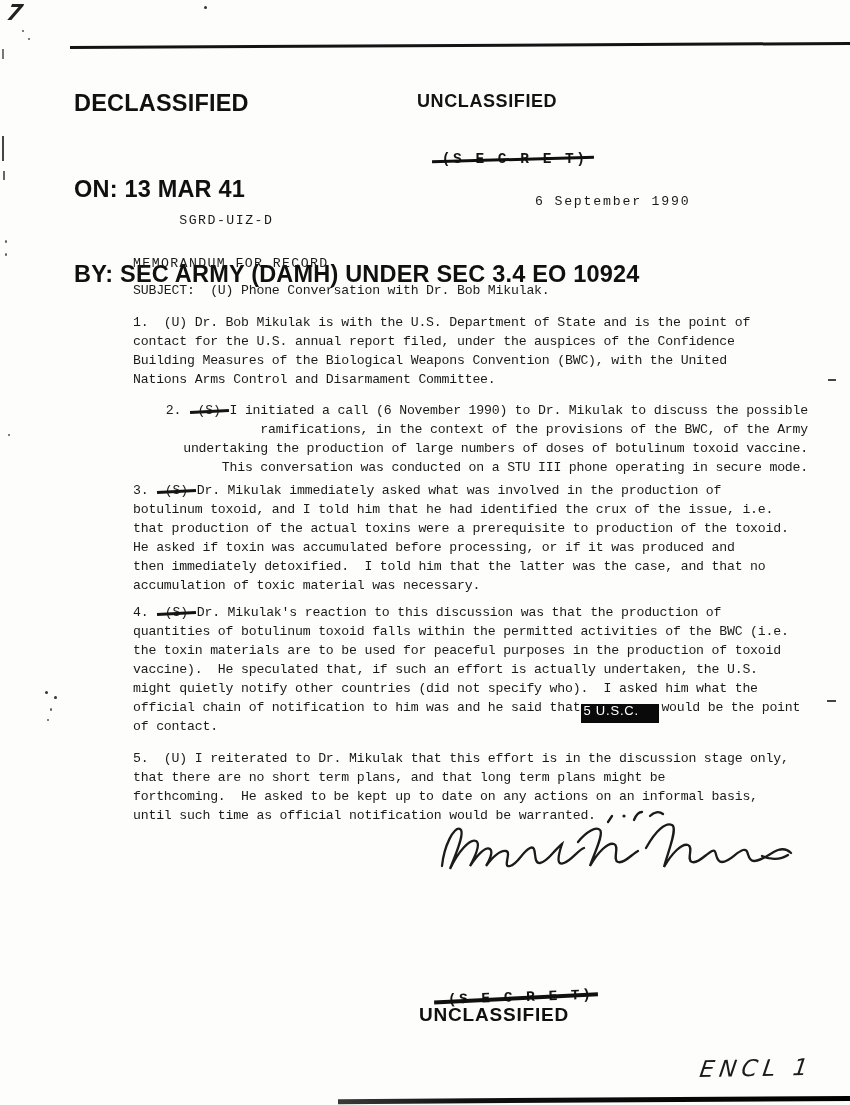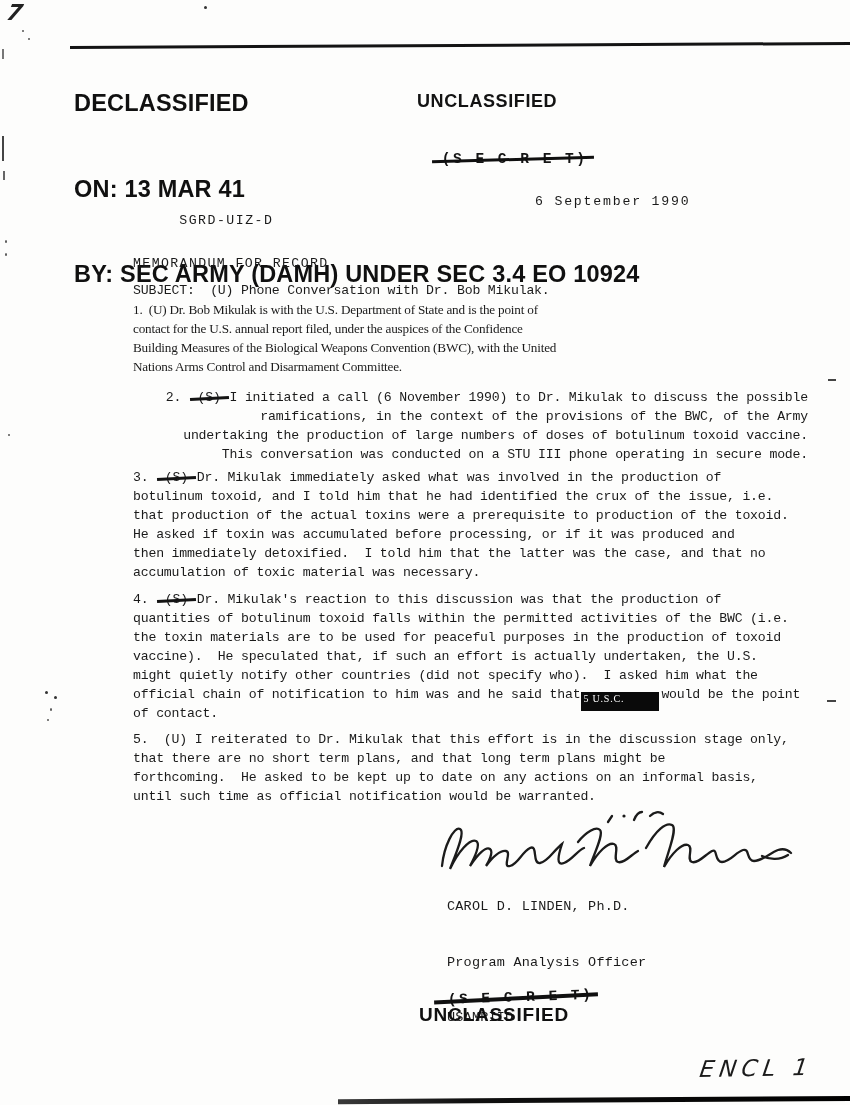--- a/index.html
+++ b/index.html
@@ -37,28 +37,28 @@
   
   .memo{position:absolute;left:133px;top:192px;width:675px;font-size:13.2px;
     line-height:19px;letter-spacing:-0.2px;color:#1a1a1a;}
   .office-row{position:relative;height:19px;white-space:pre;}
   .office-symbol{letter-spacing:1.5px;}
   .memo-date{position:absolute;left:402px;top:0;letter-spacing:1.8px;}
   .memo-title{margin-top:43px;letter-spacing:1.4px;white-space:pre;}
   .subject{margin-top:8px;white-space:pre;}
   .para{white-space:pre;}
   .tline{height:19px;white-space:pre;}
-  .p1{font-family:Liberation Serif, serif;}.p2{margin-top:12px;text-align:right;}.p3{margin-top:4px;}
-  .p4{margin-top:8px;}.p5{margin-top:7px;}
+  .p1{margin-top:13px;}.p2{margin-top:12px;text-align:right;}.p3{margin-top:4px;}
+  .p4{margin-top:8px;}.p5{margin-top:13px;}
   .struck{position:relative;display:inline-block;padding:0 1px;}
   .struck::after{content:"";position:absolute;left:-7px;right:-7px;top:45%;height:2.6px;
     background:#141414;transform:rotate(-3deg);}
   .redact{display:inline-block;background:#0a0a0a;width:78px;height:19px;margin:0 2px 0 1px;
     vertical-align:-4px;line-height:11px;padding:1px 0 0 2px;box-sizing:border-box;}
-  .redact-label{color:#ffffff;font-family:Liberation Serif, serif;font-size:10px;
+  .redact-label{color:#ffffff;font-family:Liberation Sans, sans-serif;font-size:13px;
     letter-spacing:0.8px;margin-top:12px;}
   
   .sig-svg{position:absolute;left:428px;top:808px;}
   .sig-block{position:absolute;left:447px;top:861px;font-size:13.5px;line-height:18.5px;
     letter-spacing:0.2px;white-space:pre;color:#1a1a1a;}
   
   .encl{position:absolute;left:700px;top:1055px;font-family:"DejaVu Sans",sans-serif;
     font-style:italic;font-size:23px;letter-spacing:5px;color:#1b1b1b;
     transform:skewX(-9deg) rotate(-1deg);}
 </style>
@@ -118,25 +118,20 @@
       <path d="M14,58 C16,38 26,18 32,21 C38,24 26,50 22,61 C30,44 42,30 48,33 C54,36 44,54 42,58 C50,46 58,38 62,41 C66,44 60,55 58,58 C64,50 72,42 78,43 C84,44 74,60 82,58 C90,56 94,44 102,40 C110,36 104,56 112,55 C120,54 126,42 134,36 C130,48 128,58 136,55 C144,52 150,42 156,40"></path>
       <path d="M150,34 C158,24 168,18 172,22 C176,26 166,46 162,58 C170,44 180,34 186,36 C192,38 184,52 190,54 C196,56 204,46 210,43"></path>
       <path d="M218,40 C228,22 238,14 244,17 C250,20 240,44 236,59 C244,45 254,35 260,37 C266,39 258,52 264,54 C270,56 278,46 284,43 C290,40 286,54 294,54 C302,54 308,44 315,42 C322,40 318,53 326,53 C334,53 342,45 350,42 C356,40 360,42 363,45"></path>
       <path d="M334,48 C342,52 352,52 360,47"></path>
       <path d="M180,14 l4,-6"></path>
       <circle cx="196" cy="8" r="1.6" fill="#1b1b1b" stroke="none"></circle>
       <path d="M206,12 c2,-5 5,-8 8,-8"></path>
       <path d="M222,8 c4,-4 9,-5 13,-2"></path>
     </g>
   </svg>
-  <div class="sig-block">
-    <div>CAROL D. LINDEN, Ph.D.</div>
-    <div>Program Analysis Officer</div>
-    <div>USAMRIID</div>
-  </div>
 
   <div class="secret secret-bottom">
     <span class="strike-wide">(S E C R E T)</span>
   </div>
   <div class="unclass-bottom">UNCLASSIFIED</div>
   <div class="encl">ENCL 1</div>
 
 </div>
 
 </body></html>

